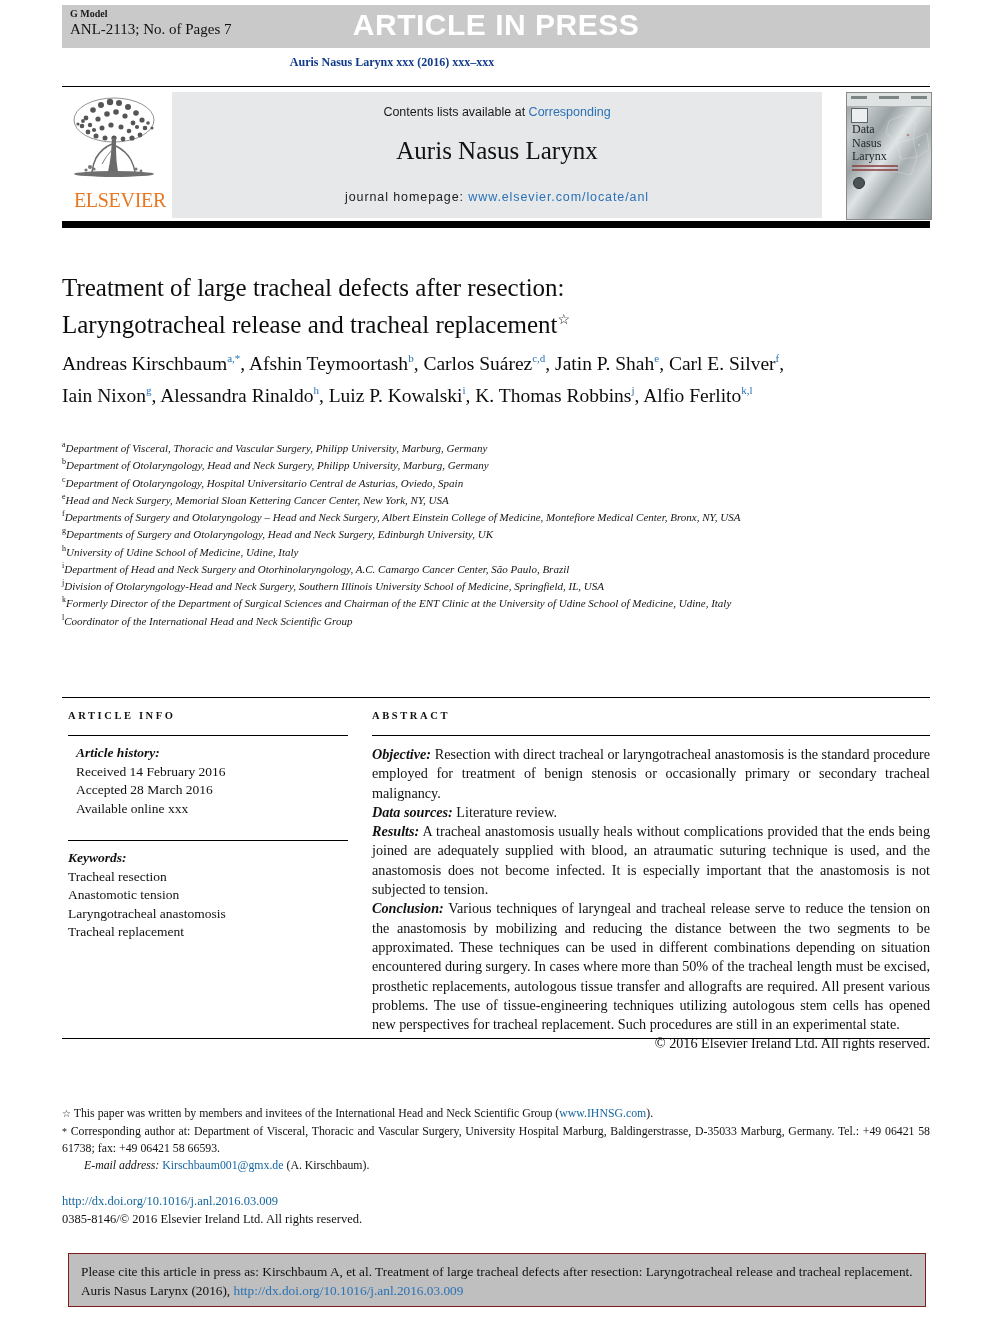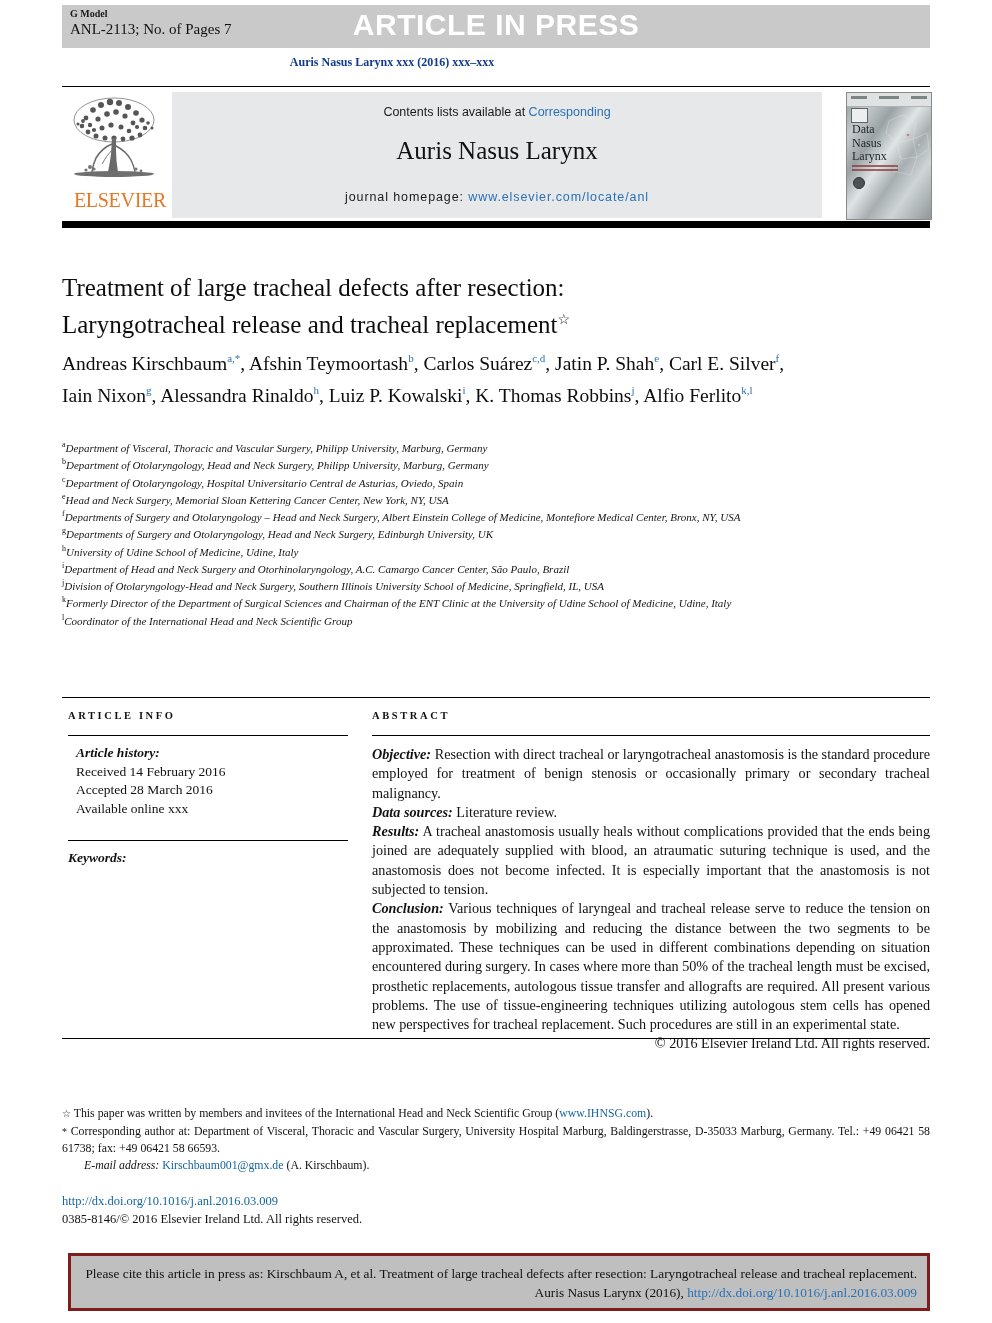--- a/index.html
+++ b/index.html
@@ -317,22 +317,21 @@
     font-size: 12.5px;
     color: #111;
   }
 
   
   .cite-box {
     position: absolute;
     left: 68px; top: 1253px;
     width: 856px; height: 52px;
     background: #bfbfbf;
-    border: 3px solid #7f1d1d;
-    text-align: right;
+    border: 1px solid #7f1d1d;
   }
   .cite-text {
     position: absolute;
     left: 12px; top: 8px;
     width: 834px;
     font-family: "Liberation Serif", serif;
     font-size: 13.3px;
     line-height: 19px;
     color: #111;
   }
@@ -481,20 +480,26 @@
       <div>
           <div>Received 14 February 2016</div>
           <div>Accepted 28 March 2016</div>
           <div>Available online xxx</div>
         </div>
     </div>
     <div class="kw-gap"></div>
     <div class="hrule short"></div>
     <div class="keywords-block">
       <div class="blk-title">Keywords:</div>
+      <div>
+          <div>Tracheal resection</div>
+          <div>Anastomotic tension</div>
+          <div>Laryngotracheal anastomosis</div>
+          <div>Tracheal replacement</div>
+        </div>
     </div>
   </div>
 
   <div class="col-right">
     <div class="hrule"></div>
     <div class="abstract-body">
         <p><span class="lbl">Objective:</span><span> Resection with direct tracheal or laryngotracheal anastomosis is the standard procedure employed for treatment of benign stenosis or occasionally primary or secondary tracheal malignancy.</span></p>
         <p><span class="lbl">Data sources:</span><span> Literature review.</span></p>
         <p><span class="lbl">Results:</span><span> A tracheal anastomosis usually heals without complications provided that the ends being joined are adequately supplied with blood, an atraumatic suturing technique is used, and the anastomosis does not become infected. It is especially important that the anastomosis is not subjected to tension.</span></p>
         <p><span class="lbl">Conclusion:</span><span> Various techniques of laryngeal and tracheal release serve to reduce the tension on the anastomosis by mobilizing and reducing the distance between the two segments to be approximated. These techniques can be used in different combinations depending on situation encountered during surgery. In cases where more than 50% of the tracheal length must be excised, prosthetic replacements, autologous tissue transfer and allografts are required. All present various problems. The use of tissue-engineering techniques utilizing autologous stem cells has opened new perspectives for tracheal replacement. Such procedures are still in an experimental state.</span></p>

